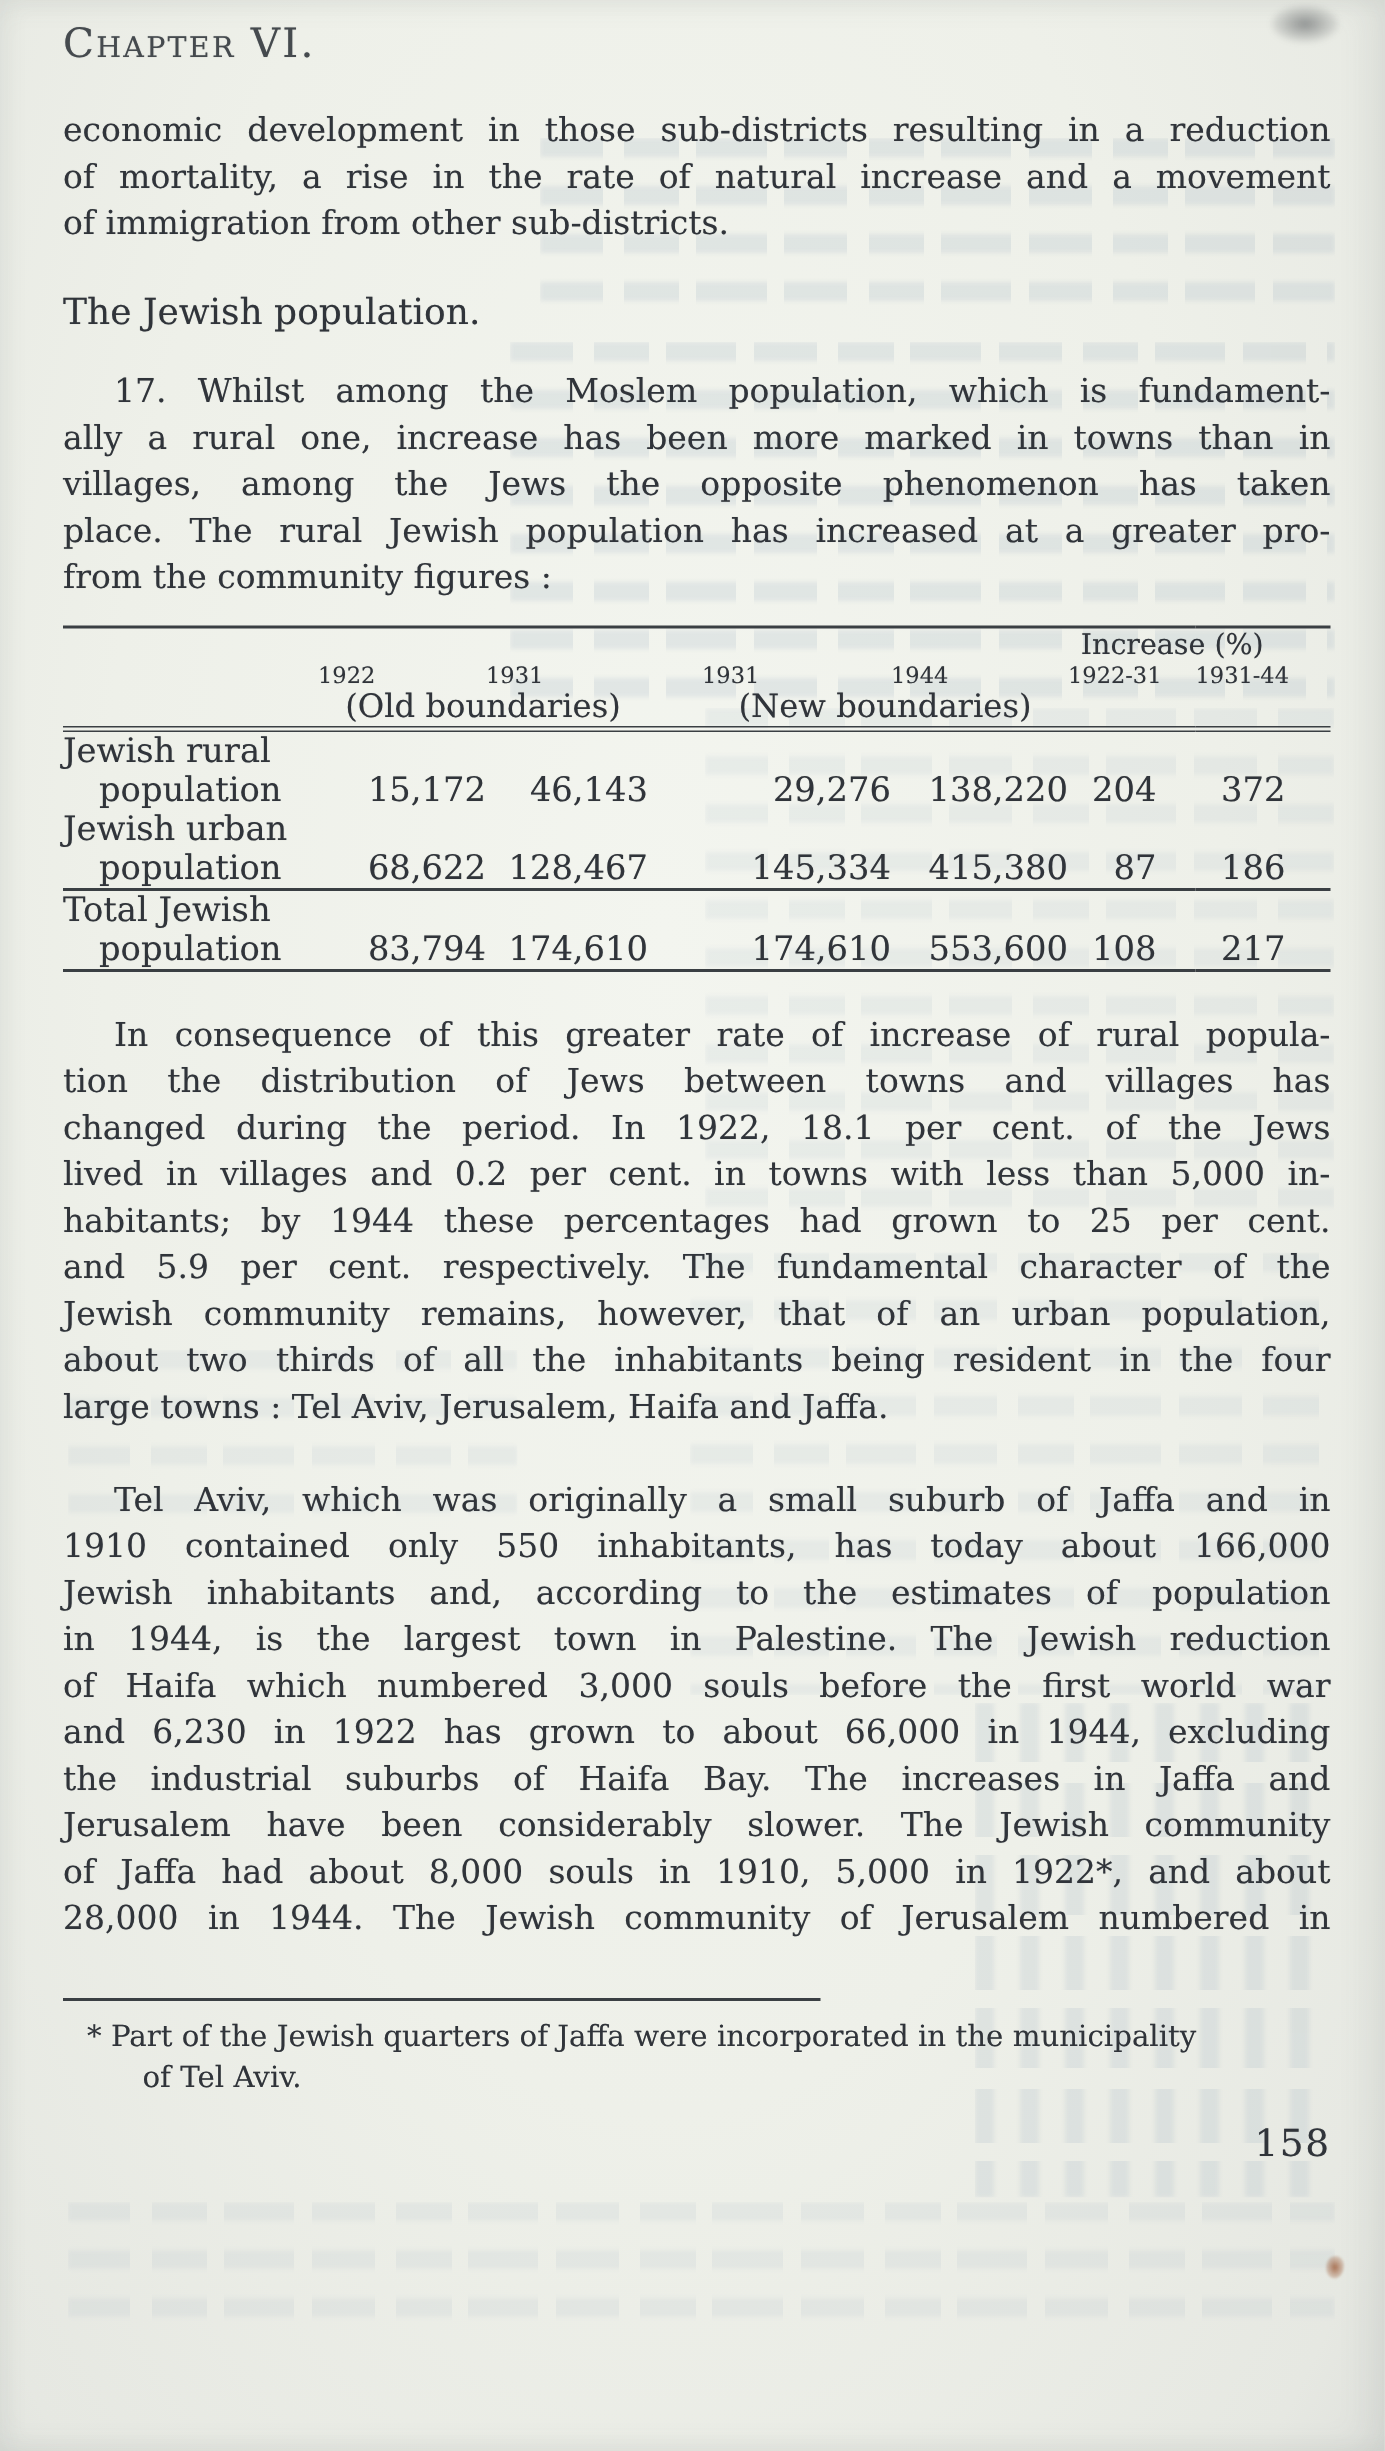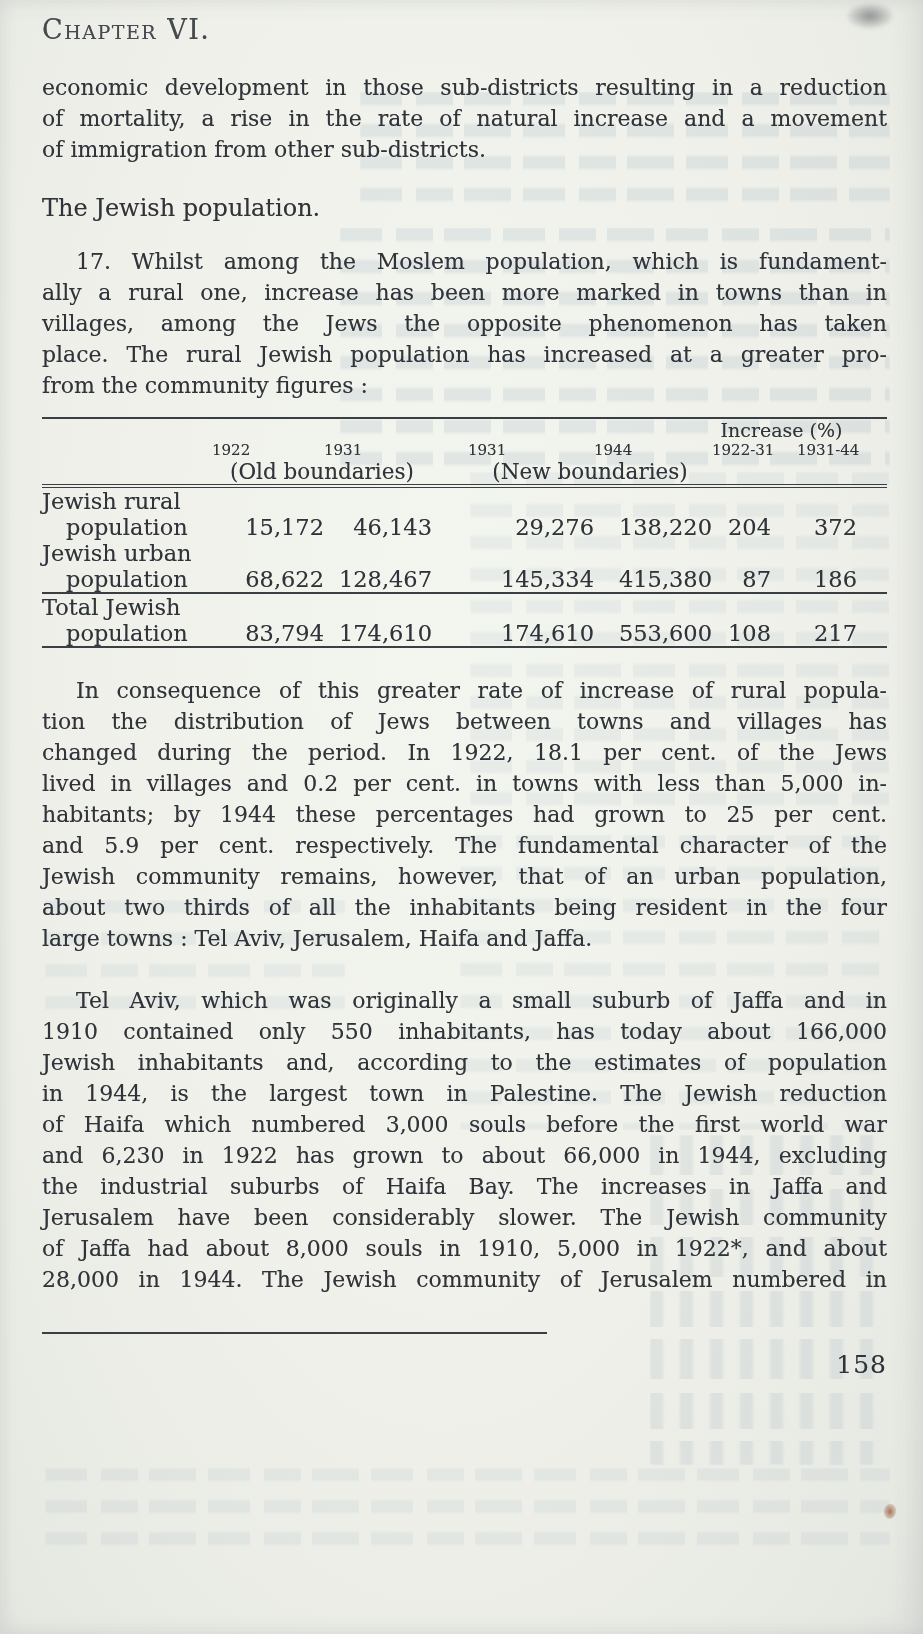--- a/index.html
+++ b/index.html
@@ -242,18 +242,22 @@
       <span class="jline" style="display:block">of Haifa which numbered 3,000 souls before the first world war</span>
       <span class="jline" style="display:block">and 6,230 in 1922 has grown to about 66,000 in 1944, excluding</span>
       <span class="jline" style="display:block">the industrial suburbs of Haifa Bay.  The increases in Jaffa and</span>
       <span class="jline" style="display:block">Jerusalem have been considerably slower.  The Jewish community</span>
       <span class="jline" style="display:block">of Jaffa had about 8,000 souls in 1910, 5,000 in 1922*, and about</span>
       <span class="jline" style="display:block">28,000 in 1944.  The Jewish community of Jerusalem numbered in</span>
     </p>
 
     <div class="footnote">
       <div class="footnote-rule"></div>
+      <div class="footnote-text">
+        <span>* Part of the Jewish quarters of Jaffa were incorporated in the municipality</span>
+        <span class="fline2">of Tel Aviv.</span>
+      </div>
     </div>
 
     <div class="page-number">158</div>
 
   </div>
 </div>
 
 </body></html>

